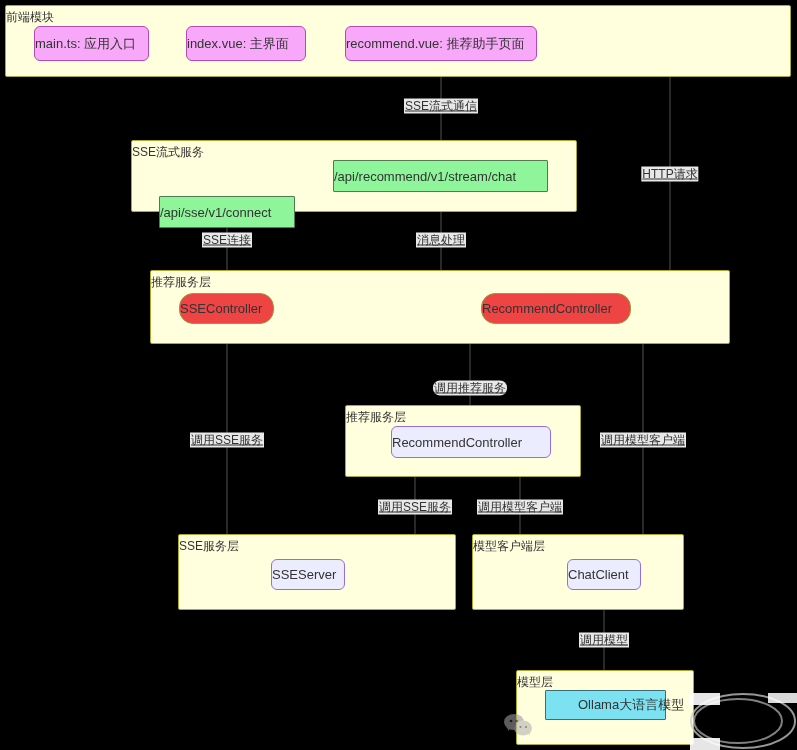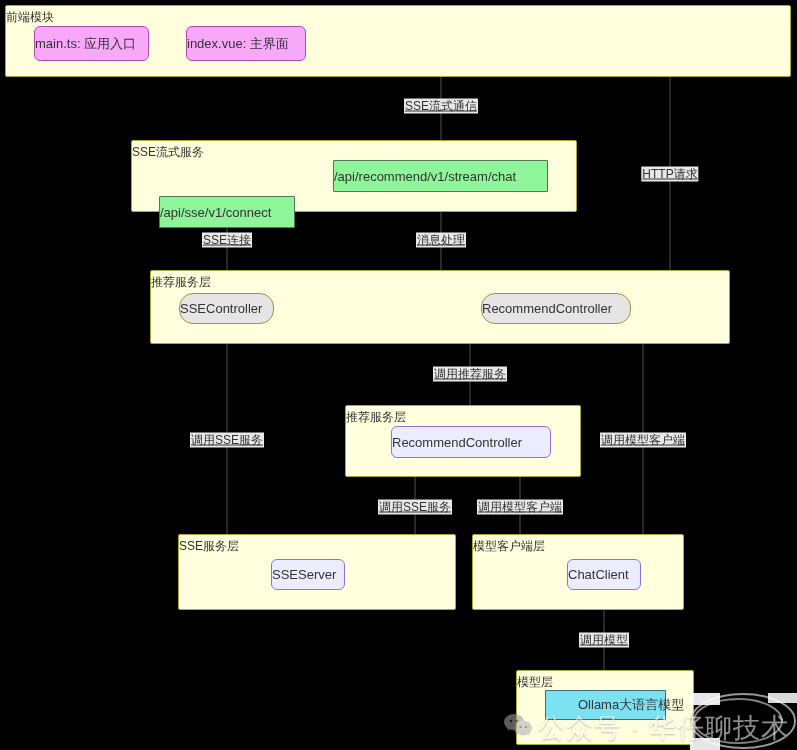--- a/index.html
+++ b/index.html
@@ -54,21 +54,21 @@
     background: #f8a8f8;
     border: 1px solid #b44bb4;
     border-radius: 6px;
   }
   .node-green {
     background: #8ef59a;
     border: 1px solid #4f7a52;
     border-radius: 1px;
   }
   .node-yellow {
-    background: #e5e5e5;
+    background: #ef4444;
     border: 1px solid #9a9a3c;
     border-radius: 14px;
   }
   .node-lilac {
     background: #ececff;
     border: 1px solid #9370db;
     border-radius: 6px;
   }
   .node-cyan {
     background: #7ce1f0;
@@ -152,20 +152,23 @@
 
   <div class="cluster" style="left:5px; top:5px; width:786px; height:72px;">
     <div class="cluster-label">前端模块</div>
   </div>
   <div class="node node-pink" style="left:34px; top:26px; width:115px; height:35px;">
     <span>main.ts: 应用入口</span>
   </div>
   <div class="node node-pink" style="left:186px; top:26px; width:120px; height:35px;">
     <span>index.vue: 主界面</span>
   </div>
+  <div class="node node-pink" style="left:345px; top:26px; width:192px; height:35px;">
+    <span>recommend.vue: 推荐助手页面</span>
+  </div>
 
   <div class="cluster" style="left:131px; top:140px; width:446px; height:72px;">
     <div class="cluster-label">SSE流式服务</div>
   </div>
   <div class="node node-green" style="left:159px; top:160px; width:136px; height:32px;margin-top:36px;">
     <span>/api/sse/v1/connect</span>
   </div>
   <div class="node node-green" style="left:333px; top:160px; width:215px; height:32px;">
     <span>/api/recommend/v1/stream/chat</span>
   </div>
@@ -205,21 +208,21 @@
     <div class="cluster-label">模型层</div>
   </div>
   <div class="node node-cyan" style="left:545px; top:690px; width:121px; height:30px;">
     <span>Ollama大语言模型</span>
   </div>
 
   <div class="edge-label" style="left:441px; top:106px;">SSE流式通信</div>
   <div class="edge-label" style="left:670px; top:174px;">HTTP请求</div>
   <div class="edge-label" style="left:227px; top:240px;">SSE连接</div>
   <div class="edge-label" style="left:441px; top:240px;">消息处理</div>
-  <div class="edge-label" style="left:470px; top:374px;">调用推荐服务</div>
+  <div class="edge-label" style="left:470px; top:388px;border-radius:7px;">调用推荐服务</div>
   <div class="edge-label" style="left:227px; top:440px;">调用SSE服务</div>
   <div class="edge-label" style="left:643px; top:440px;">调用模型客户端</div>
   <div class="edge-label" style="left:415px; top:507px;">调用SSE服务</div>
   <div class="edge-label" style="left:520px; top:507px;">调用模型客户端</div>
   <div class="edge-label" style="left:604px; top:640px;">调用模型</div>
 
   <div class="wm-badge">
     <svg width="107" height="57" viewBox="0 0 107 57">
       <ellipse cx="53" cy="28" rx="52" ry="27" fill="none" stroke="#c9c9c9" stroke-width="2" opacity="0.75"></ellipse>
       <ellipse cx="48" cy="28" rx="44" ry="22" fill="none" stroke="#d6d6d6" stroke-width="2" opacity="0.6"></ellipse>
@@ -233,15 +236,14 @@
       <ellipse cx="11" cy="10" rx="10" ry="8" fill="#9a9a9a"></ellipse>
       <path d="M4 16 L7 14 L6 19 Z" fill="#9a9a9a"></path>
       <ellipse cx="20" cy="16" rx="9" ry="7.5" fill="#b4b4b4"></ellipse>
       <path d="M27 21 L25 19 L27 24 Z" fill="#b4b4b4"></path>
       <circle cx="8" cy="9" r="1.3" fill="#2a2a2a"></circle>
       <circle cx="14" cy="9" r="1.3" fill="#2a2a2a"></circle>
       <circle cx="17.5" cy="15" r="1.1" fill="#3a3a3a"></circle>
       <circle cx="23" cy="15" r="1.1" fill="#3a3a3a"></circle>
     </svg>
   </div>
-  <div class="wm-text">公众号 · 华仔聊技术</div>
 
 </div>
 
 </body></html>

